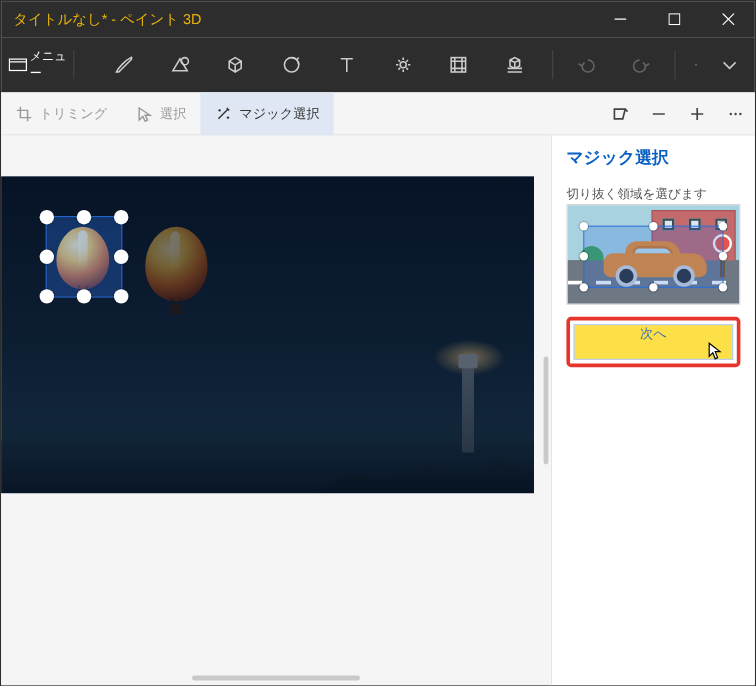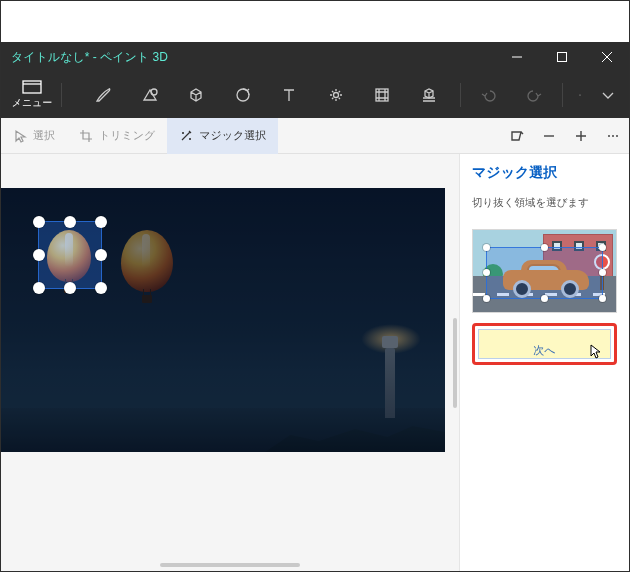--- a/index.html
+++ b/index.html
@@ -1,26 +1,26 @@
 <!DOCTYPE html>
 <html><head>
 <meta charset="utf-8">
 <style>
   * { margin: 0; padding: 0; box-sizing: border-box; font-family: "Yu Gothic UI", "Segoe UI", Meiryo, sans-serif; -webkit-font-smoothing: antialiased; }
   body { background: #f0f0f0; width: 630px; height: 572px; overflow: hidden; }
   .window { width: 628px; height: 570px; margin: 1px; background: #fff; box-shadow: 0 0 0 1px #2e2e2e; display: flex; flex-direction: column; }
   
-  .titlebar { height: 30px; background: #2d2d2d; color: #5eead4; display: flex; align-items: center; font-size: 12px; margin-top: 41px; }
+  .titlebar { height: 30px; background: #2d2d2d; color: #eab308; display: flex; align-items: center; font-size: 12px; }
   .titlebar .title { padding-left: 10px; flex: 0 0 auto; }
   .titlebar .spacer { flex: 1 1 auto; }
   .winbtn { width: 45px; height: 30px; display: flex; align-items: center; justify-content: center; color: #fff; }
   .winbtn svg { width: 10px; height: 10px; stroke: #fff; stroke-width: 1; fill: none; }
   
   .toptool { height: 46px; background: #2d2d2d; display: flex; align-items: center; padding: 0 6px; }
-  .menu-btn { display: flex; flex-direction: column; align-items: center; color: #fff; font-size: 10px; width: 50px; gap: 2px;}
+  .menu-btn { display: flex; flex-direction: row; align-items: center; color: #fff; font-size: 10px; width: 50px; gap: 2px;}
   .menu-btn svg { width: 20px; height: 14px; stroke:#fff; fill:none; stroke-width:1.3;}
   .toolicons { flex:1; display:flex; align-items:center; justify-content:flex-start; gap:0; margin-left:14px;}
   .toolicon { width:46.5px; height:46px; display:flex; align-items:center; justify-content:center; color:#ccc;}
   .toolicon svg { width:18px; height:18px; stroke:#ccc; fill:none; stroke-width:1.3; }
   .toolicon.dim svg { stroke:#666; }
   .divider { width:1px; height:24px; background:#444; margin:0 4px;}
   
   .sectool { height:36px; background:#f5f5f5; border-bottom:1px solid #e1e1e1; display:flex; align-items:center; padding:0 0; }
   .secbtn { height:36px; padding:0 12px; display:flex; align-items:center; gap:6px; font-size:11px; color:#999;}
   .secbtn svg { width:14px; height:14px; stroke:#999; fill:none; stroke-width:1.2;}
@@ -53,21 +53,21 @@
   .b2 .env{ width:52px; height:62px; }
   
   .selbox { position:absolute; left:38px; top:34px; width:62px; height:66px; background:rgba(40,110,220,.35); outline:1px solid rgba(40,110,220,.9); }
   .handle { position:absolute; width:12px; height:12px; background:#fff; border-radius:50%; box-shadow:0 0 0 1px rgba(0,0,0,.15); }
   .selbox .h-nw{left:-6px;top:-6px;} .selbox .h-n{left:50%;top:-6px;margin-left:-6px;} .selbox .h-ne{right:-6px;top:-6px;}
   .selbox .h-w{left:-6px;top:50%;margin-top:-6px;} .selbox .h-e{right:-6px;top:50%;margin-top:-6px;}
   .selbox .h-sw{left:-6px;bottom:-6px;} .selbox .h-s{left:50%;bottom:-6px;margin-left:-6px;} .selbox .h-se{right:-6px;bottom:-6px;}
   
   .panel { width:170px; background:#fff; border-left:1px solid #e5e5e5; padding:10px 12px 0; font-size:11px; color:#444;}
   .panel h2 { color:#0860c4; font-size:14px; font-weight:600; margin-bottom:14px;}
-  .panel .sub { font-size:10.5px; color:#555; margin-bottom:19px;}
+  .panel .sub { font-size:10.5px; color:#555; margin-bottom:1px;}
   .example { width:100%; height:84px; border:1px solid #d8d8d8; background:linear-gradient(#a8d2e0 56%, #7e8995 56%); position:relative; overflow:hidden; margin-bottom:10px;}
   .ex-road{position:absolute;left:0;right:0;bottom:0;height:36px;background:#6d7884;}
   .ex-line{position:absolute;left:0;right:0;bottom:16px;height:3px;background:repeating-linear-gradient(90deg,#fff 0 12px, transparent 12px 24px);}
   .ex-bldg{position:absolute;left:70px;top:4px;width:70px;height:44px;background:#c46a6c;border:1px solid #a85558;}
   .ex-win{position:absolute;width:10px;height:10px;background:#d9e9ef;border:2px solid #3e4c54;}
   .ex-bldg .w1{left:8px;top:6px;} .ex-bldg .w2{left:30px;top:6px;} .ex-bldg .w3{left:52px;top:6px;}
   .ex-tree{position:absolute;left:10px;bottom:28px;width:20px;height:20px;background:#3fa556;border-radius:50%;}
   .ex-trunk{position:absolute;left:18px;bottom:20px;width:4px;height:12px;background:#6a4a2c;}
   .ex-sign{position:absolute;right:12px;bottom:22px;width:4px;height:24px;background:#6e4f32;}
   .ex-signc{position:absolute;right:6px;bottom:42px;width:16px;height:16px;border-radius:50%;background:#e7524a;border:2px solid #fff;}
@@ -80,21 +80,21 @@
   .car{position:absolute;left:30px;bottom:14px;width:86px;height:36px;}
   .car-body{position:absolute;left:0;bottom:8px;width:86px;height:20px;background:#f08a2a;border-radius:8px 12px 6px 6px;}
   .car-top{position:absolute;left:18px;bottom:22px;width:46px;height:16px;background:#f08a2a;border-radius:10px 12px 0 0;}
   .car-win{position:absolute;left:24px;bottom:22px;width:34px;height:12px;background:#bfe2ef;border-radius:6px 8px 0 0;border:2px solid #d87820;border-bottom:none;}
   .wheel{position:absolute;bottom:0;width:18px;height:18px;border-radius:50%;background:#2a2e33;border:3px solid #cfd4d8;}
   .wheel.wl{left:10px;} .wheel.wr{right:10px;}
   .hint { font-size:10px; color:#666; line-height:1.5; margin-bottom:14px;}
   .btnrow { display:flex; gap:8px; align-items:center;}
   .btn-cancel { flex:0 0 auto; width:54px; height:30px; display:flex; align-items:center; justify-content:center; font-size:10px; color:#555; }
   .btn-next-wrap { flex:1; border:3px solid #e7352c; border-radius:4px; padding:3px;}
-  .btn-next { height:30px; border:1px solid #bcd0ea; background:#fef9c3; color:#3b6fb3; display:flex; align-items:flex-end; justify-content:center; font-size:11px; position:relative;}
+  .btn-next { height:30px; border:1px solid #bcd0ea; background:#fde047; color:#3b6fb3; display:flex; align-items:flex-start; justify-content:center; font-size:11px; position:relative;}
   .cursor { position:absolute; right:8px; bottom:-2px; width:12px; height:16px;}
   .cursor svg{width:12px;height:16px;}
   
   .scrub { position:absolute; left:50%; bottom:4px; transform:translateX(-50%); width:140px; height:4px; background:#c9c9c9; border-radius:2px;}
   .vscroll{ position:absolute; right:2px; top:50%; transform:translateY(-50%); width:4px; height:90px; background:#c9c9c9; border-radius:2px;}
 </style>
 </head>
 <body>
 
 <div class="window">
@@ -195,29 +195,29 @@
     <div class="toolicon" style="width:30px">
         <svg viewBox="0 0 18 18">
           <path d="M4 7 L9 12 L14 7"></path>
         </svg>
       </div>
   </div>
 
   <div class="sectool">
     <div class="secbtn">
       <svg viewBox="0 0 14 14">
-          <path d="M3 2 L3 12 L6 9 L8 13 L10 12 L8 8 L12 8 Z"></path>
-        </svg>
-      <span>選択</span>
+          <path d="M4 1 V10 H13 M1 4 H10 V13"></path>
+        </svg>
+      <span>トリミング</span>
     </div>
     <div class="secbtn">
       <svg viewBox="0 0 14 14">
-          <path d="M4 1 V10 H13 M1 4 H10 V13"></path>
-        </svg>
-      <span>トリミング</span>
+          <path d="M3 2 L3 12 L6 9 L8 13 L10 12 L8 8 L12 8 Z"></path>
+        </svg>
+      <span>選択</span>
     </div>
     <div class="secbtn active">
       <svg viewBox="0 0 14 14">
           <path d="M3 11 L9 5 M9 5 L11 3 M10 2 L12 4"></path>
           <path d="M4 3 L4 5 M3 4 L5 4 M11 9 L11 11 M10 10 L12 10"></path>
         </svg>
       <span>マジック選択</span>
     </div>
     <div class="secflex"></div>
     <div class="secplain">

